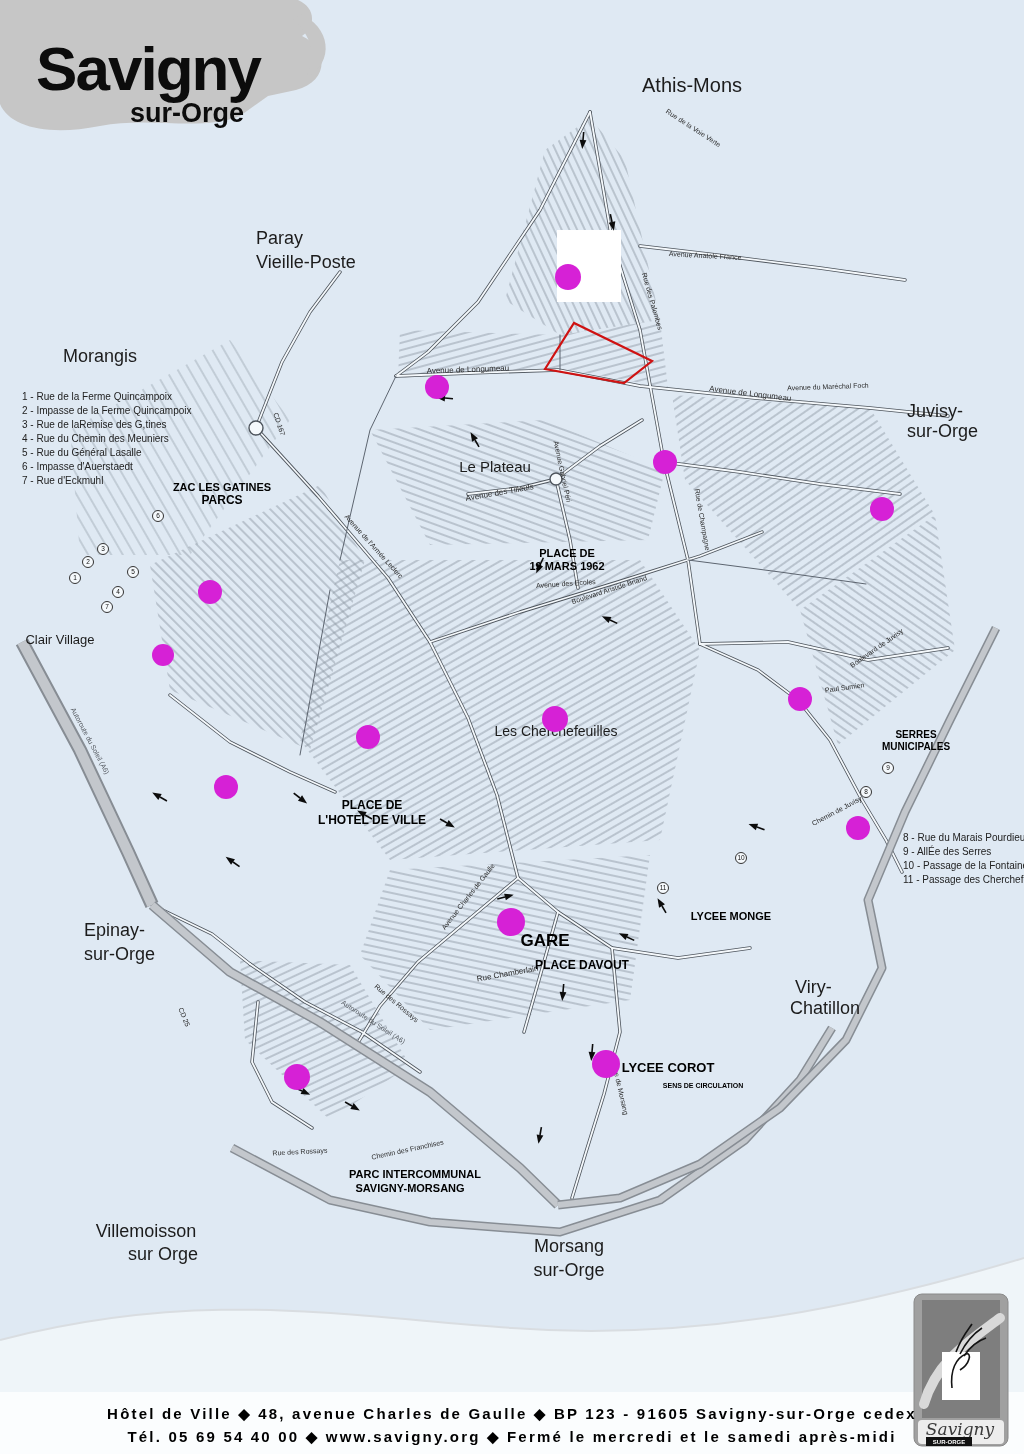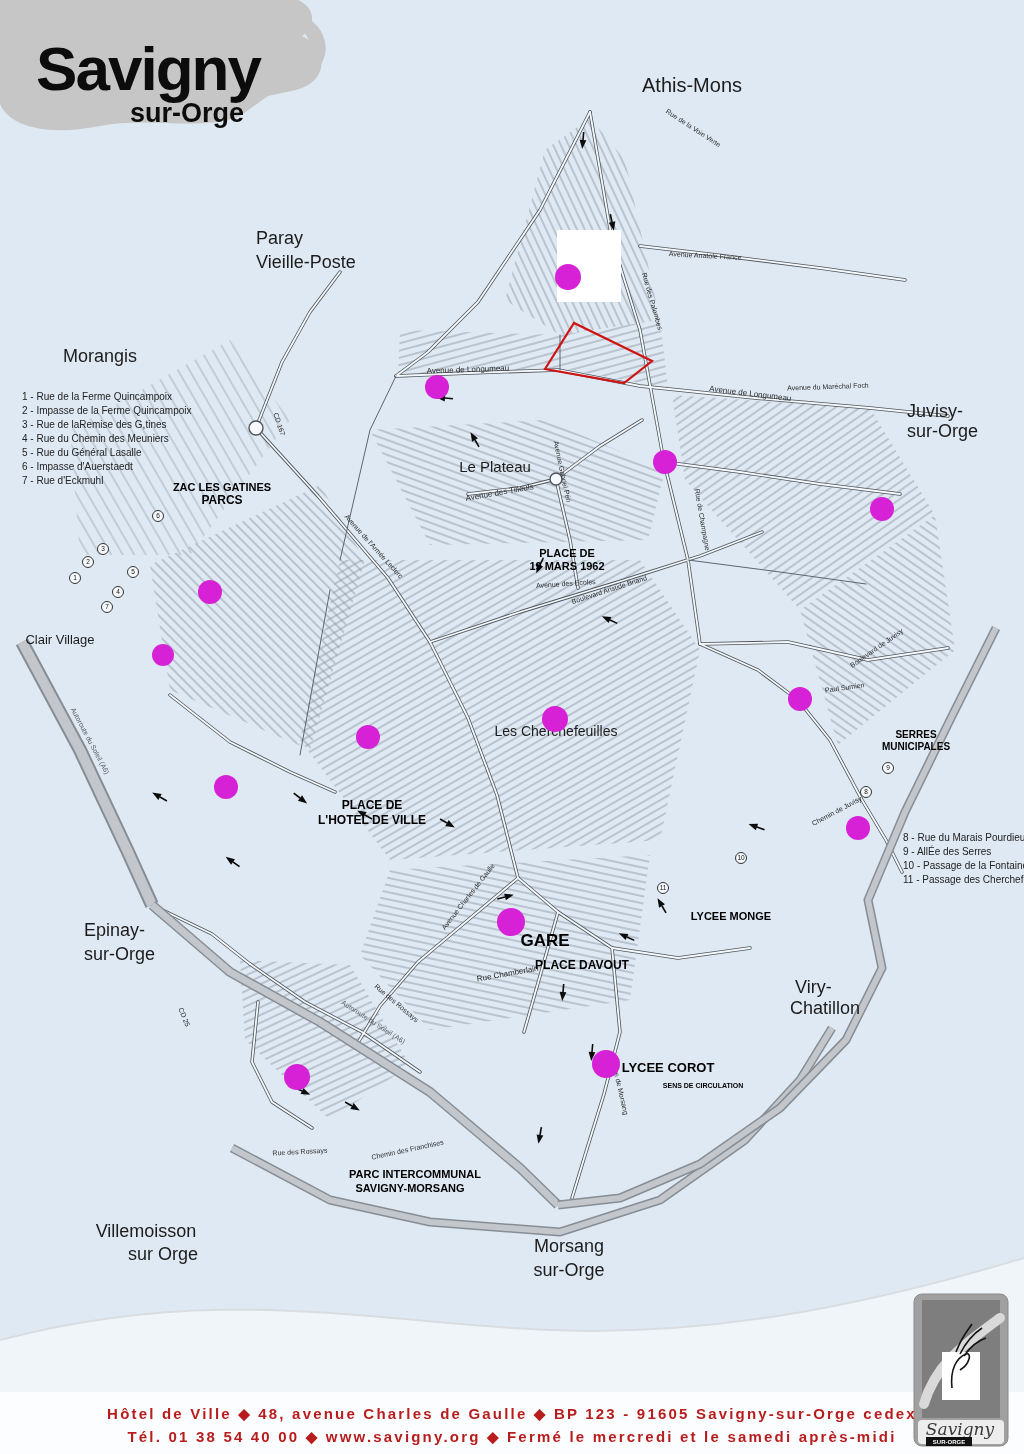--- a/index.html
+++ b/index.html
@@ -5,21 +5,21 @@
   html,body{margin:0;padding:0;background:#cfd8e0;}
   .page{position:relative;width:1024px;height:1454px;background:#dfe9f3;overflow:hidden;
         font-family:"Liberation Sans",sans-serif;}
   .map-svg{position:absolute;left:0;top:0;}
   .rc{fill:none;stroke:#4d545c;stroke-width:3.4;stroke-linecap:round;stroke-linejoin:round}
   .rf{fill:none;stroke:#f5f9fc;stroke-width:1.8;stroke-linecap:round;stroke-linejoin:round}
   .rs{fill:none;stroke:#5d6570;stroke-width:1;stroke-linecap:round}
   .gcase{fill:none;stroke:#878d94;stroke-linejoin:round}
   .gfill{fill:none;stroke:#c3c7cc;stroke-linejoin:round}
   .footer{position:absolute;left:0;right:0;bottom:6px;text-align:center;font-weight:bold;
-          color:#b91c1c;font-size:15px;letter-spacing:2.2px;line-height:23px;}
+          color:#000000;font-size:15px;letter-spacing:2.2px;line-height:23px;}
   .badge-wrap{position:absolute;left:910px;top:1292px;}
 </style>
 </head>
 <body>
 
 <div class="page">
 
   <svg class="map-svg" width="1024" height="1454" viewBox="0 0 1024 1454">
     <defs>
       <pattern id="h65" width="7" height="7" patternUnits="userSpaceOnUse" patternTransform="rotate(65)">
@@ -348,16 +348,16 @@
       <path d="M42,96 C40,78 46,66 56,62 C62,60 60,72 50,78"></path>
     </g>
     <rect x="8" y="128" width="86" height="24" rx="4" fill="#ededed"></rect>
     <text x="50" y="143" text-anchor="middle" font-size="17" font-style="italic" font-family="DejaVu Serif, serif" fill="#3a3a3a">Savigny</text>
     <rect x="16" y="145" width="46" height="9" fill="#111"></rect>
     <text x="39" y="152" text-anchor="middle" font-size="6" font-weight="bold" fill="#fff">SUR-ORGE</text>
   </svg>
 
   <div class="footer">
     <div>Hôtel de Ville ◆ 48, avenue Charles de Gaulle ◆ BP 123 - 91605 Savigny-sur-Orge cedex</div>
-    <div>Tél. 01 38 54 40 00 ◆ www.savigny.org ◆ Fermé le mercredi et le samedi après-midi</div>
+    <div>Tél. 05 69 54 40 00 ◆ www.savigny.org ◆ Fermé le mercredi et le samedi après-midi</div>
   </div>
 
 </div>
 
 </body></html>

